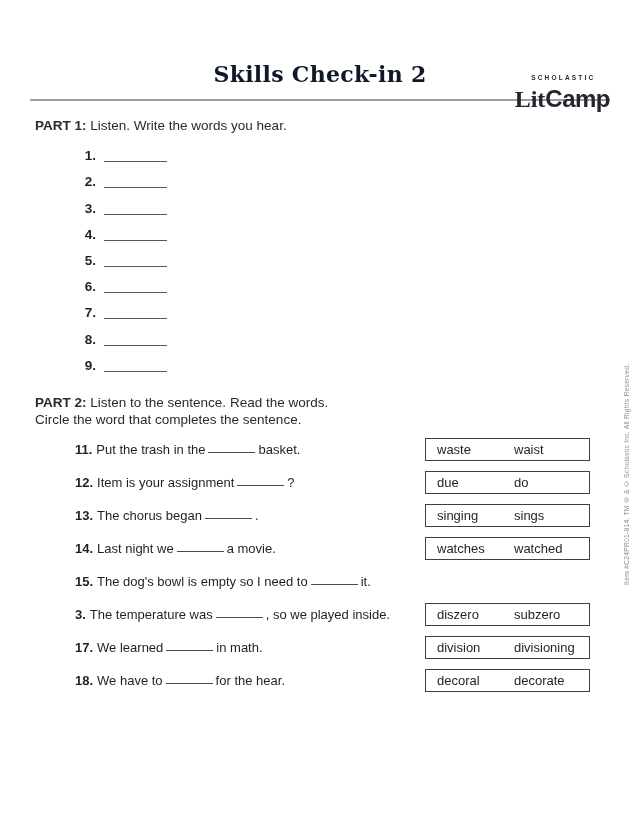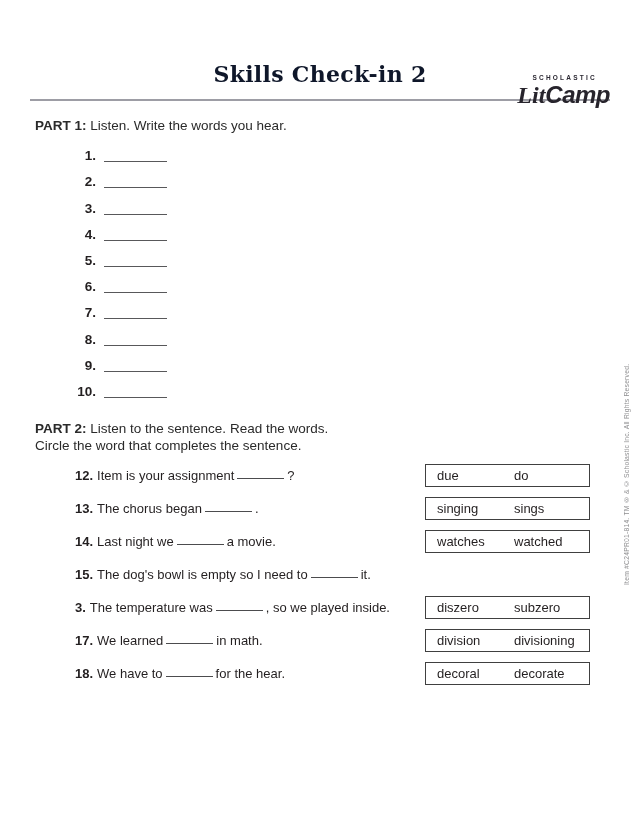--- a/index.html
+++ b/index.html
@@ -12,21 +12,21 @@
     overflow: hidden;
   }
   .page { position: relative; width: 640px; height: 828px; background: #fff; }
 
   
   .litcamp-logo { position: absolute; top: 13px; right: 30px; text-align: center; }
   .logo-scholastic {
     font-size: 6.5px; font-weight: bold; letter-spacing: 2.2px;
     color: #2b2832; margin-bottom: 1px; padding-left: 2px;
   }
-  .logo-litcamp { font-size: 24px; color: #27242c; line-height: 26px; font-style: italic; }
+  .logo-litcamp { font-size: 24px; color: #27242c; line-height: 34px; }
   .logo-litcamp .lit { font-family: "Liberation Serif", serif; font-weight: bold; }
   .logo-litcamp .camp { font-family: "Liberation Sans", sans-serif; font-weight: bold; letter-spacing: -0.5px; }
 
   
   .title {
     margin-top: 61px; text-align: center;
     font-family: "DejaVu Serif", serif; font-weight: bold;
     font-size: 22px; color: #0f172a; letter-spacing: 0.3px;
   }
   .rule {
@@ -129,37 +129,40 @@
       <div class="p1-item">
         <span class="num">8.</span>
         <span class="blank-long"></span>
       </div>
 
       <div class="p1-item">
         <span class="num">9.</span>
         <span class="blank-long"></span>
       </div>
 
-      <div class="p1-item">
-        <span class="num">10.</span>
-        <span class="blank-long"></span>
-      </div>
 
   </div>
 
   <div class="part-head">
     <div>
       <span class="part-label">PART 2:</span>
       <span>Listen to the sentence. Read the words.</span>
     </div>
     <div>Circle the word that completes the sentence.</div>
   </div>
 
   <div class="part2-list">
 
+      <div class="p2-row">
+        <div class="sentence"><span class="num">11.</span><span>Put the trash in the</span><span class="blank-short"></span><span>basket.</span></div>
+        <div class="word-box">
+          <span class="w1">waste</span>
+          <span class="w2">waist</span>
+        </div>
+      </div>
 
       <div class="p2-row">
         <div class="sentence"><span class="num">12.</span><span>Item is your assignment</span><span class="blank-short"></span><span>?</span></div>
         <div class="word-box">
           <span class="w1">due</span>
           <span class="w2">do</span>
         </div>
       </div>
 
       <div class="p2-row">

